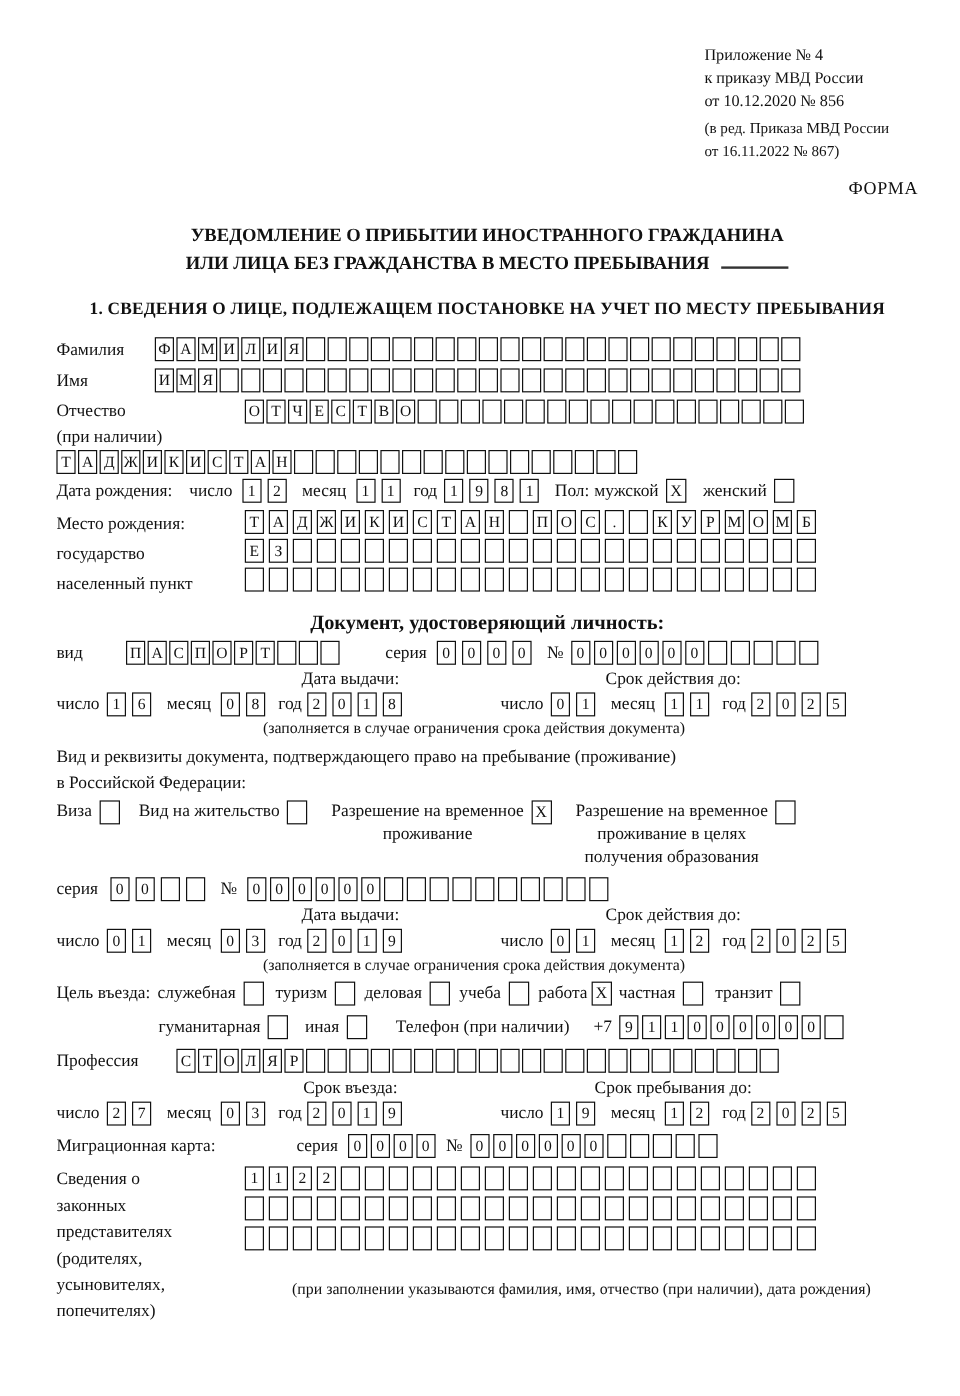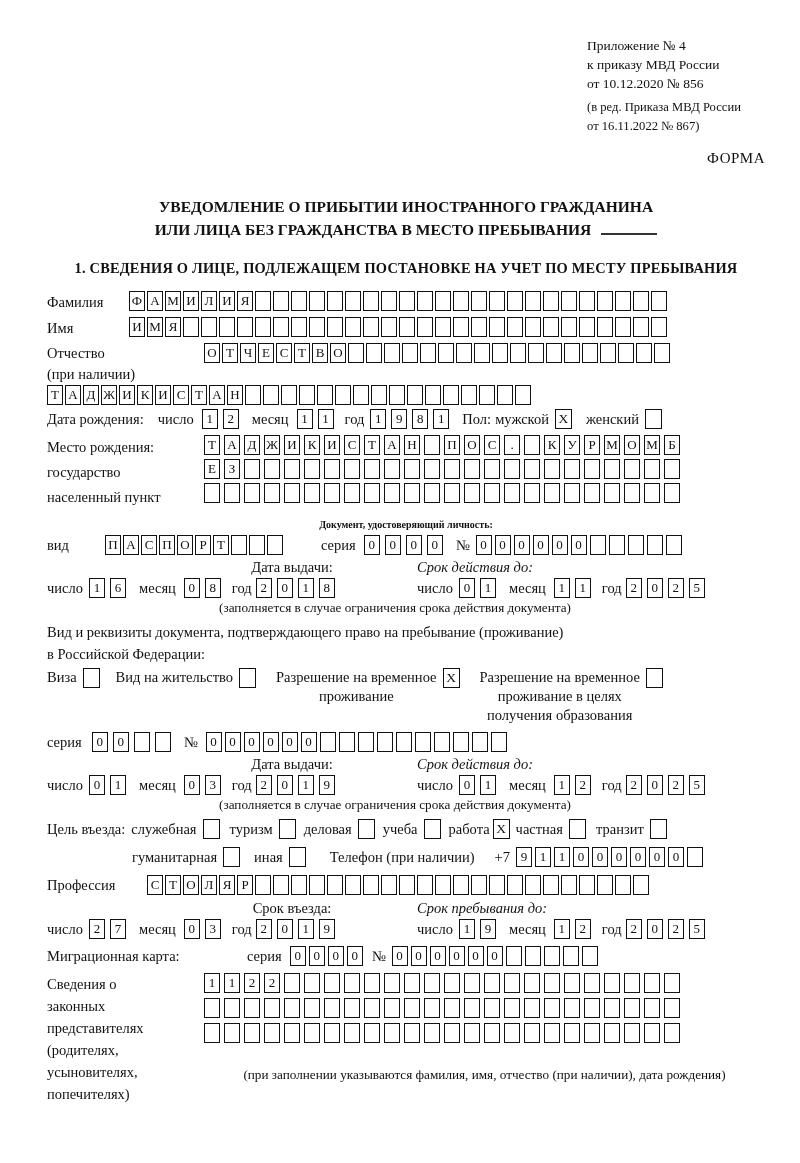--- a/index.html
+++ b/index.html
@@ -13,45 +13,45 @@
     width: 800px; height: 1163px;
     padding: 36px 35px 0 47px;
     overflow: hidden;
     background: #ffffff;
   }
   
   .annex { margin-left: auto; width: 178px; font-size: 13.5px; line-height: 19px; }
   .annex .ed { font-size: 12.6px; }
   .annex .ed-first { margin-top: 5px; }
   .forma { text-align: right; font-weight: normal; font-size: 15px; margin-top: 14px; letter-spacing: .5px; }
-  .title { text-align: center; font-weight: bold; font-size: 15.5px; line-height: 23px; margin-top: 28px; }
+  .title { text-align: center; font-weight: bold; font-size: 15.5px; line-height: 23px; margin-top: 18px; }
   .blank-line { display:inline-block; width: 56px; border-bottom: 2px solid #333; margin-left: 10px; height: 14px; }
   .sec1 { font-weight: bold; font-size: 14.4px; margin-top: 19px; text-align: center; letter-spacing: .2px; white-space: nowrap; }
 
   .frow { display: flex; align-items: flex-start; font-size: 14.5px; line-height: 22px; }
   .ac { align-items: center; }
   .lab { flex: none; white-space: nowrap; }
   .boxes { display: flex; flex-wrap: nowrap; flex: none; }
   .box {
     display: inline-flex; align-items: center; justify-content: center;
     width: 16px; height: 20px; flex: none;
     border: 1.6px solid #111; background: #fff;
     font-size: 13px; line-height: 18px; margin-right: 2px;
   }
   .wide .box { margin-right: 4px; }
   .spread .box { margin-right: 5px; }
   .sp3 .box { margin-right: 3px; }
   .check { width: 17px; height: 20px; margin: 0 0 0 6px; font-size: 13.5px; }
   .blab { flex: none; line-height: 25px; }
   .blab6 { line-height: 22px; }
-  .center-b { text-align: center; font-weight: bold; font-size: 10px; }
+  .center-b { text-align: center; font-weight: bold; font-size: 17px; }
 
   .dhdr { display: flex; font-size: 14.5px; margin-top: 3px; }
   .dh1 { width: 370px; text-align: center; padding-left: 120px; flex: none; }
-  .dh2 { flex: 1; padding-right: 60px; font-style: italic; }
+  .dh2 { flex: 1; text-align: center; padding-right: 60px; }
   .drow { display: flex; align-items: center; margin-top: 2px; font-size: 14.5px; }
   .dgroup { display: flex; align-items: center; width: 370px; flex: none; }
   .dgroup.g2 { width: auto; }
   .noteR { text-align: center; padding-right: 22px; font-size: 13.2px; margin-top: 2px; }
   .noteC { margin-left: 157px; text-align: center; font-size: 13.2px; margin-top: 6px; }
   .para { font-size: 14.5px; line-height: 22px; }
   .optlabel { text-align: center; line-height: 19px; white-space: nowrap; }
   .opt { display: flex; align-items: flex-start; }
 
   .ml4{margin-left:4px}.ml6{margin-left:6px}.ml8{margin-left:8px}.ml10{margin-left:10px}.ml14{margin-left:14px}.ml16{margin-left:16px}.ml20{margin-left:20px}

